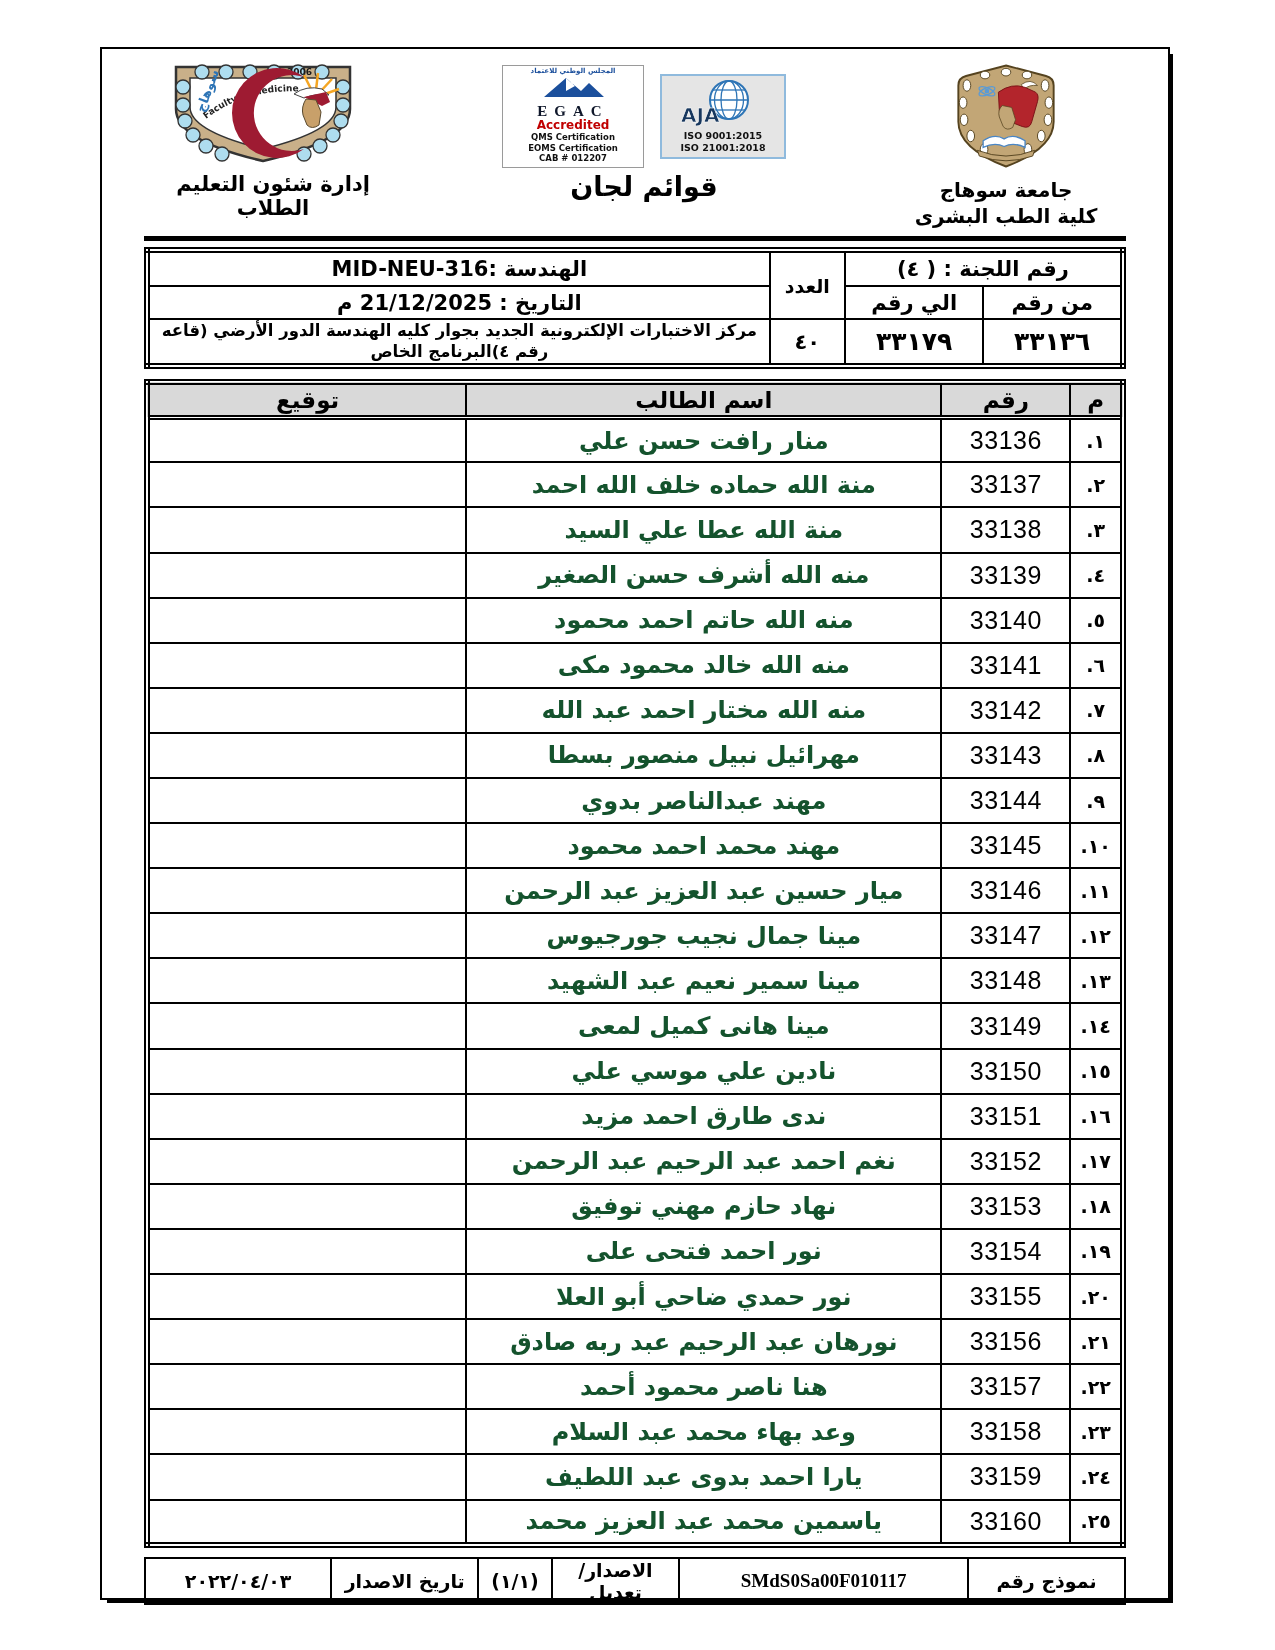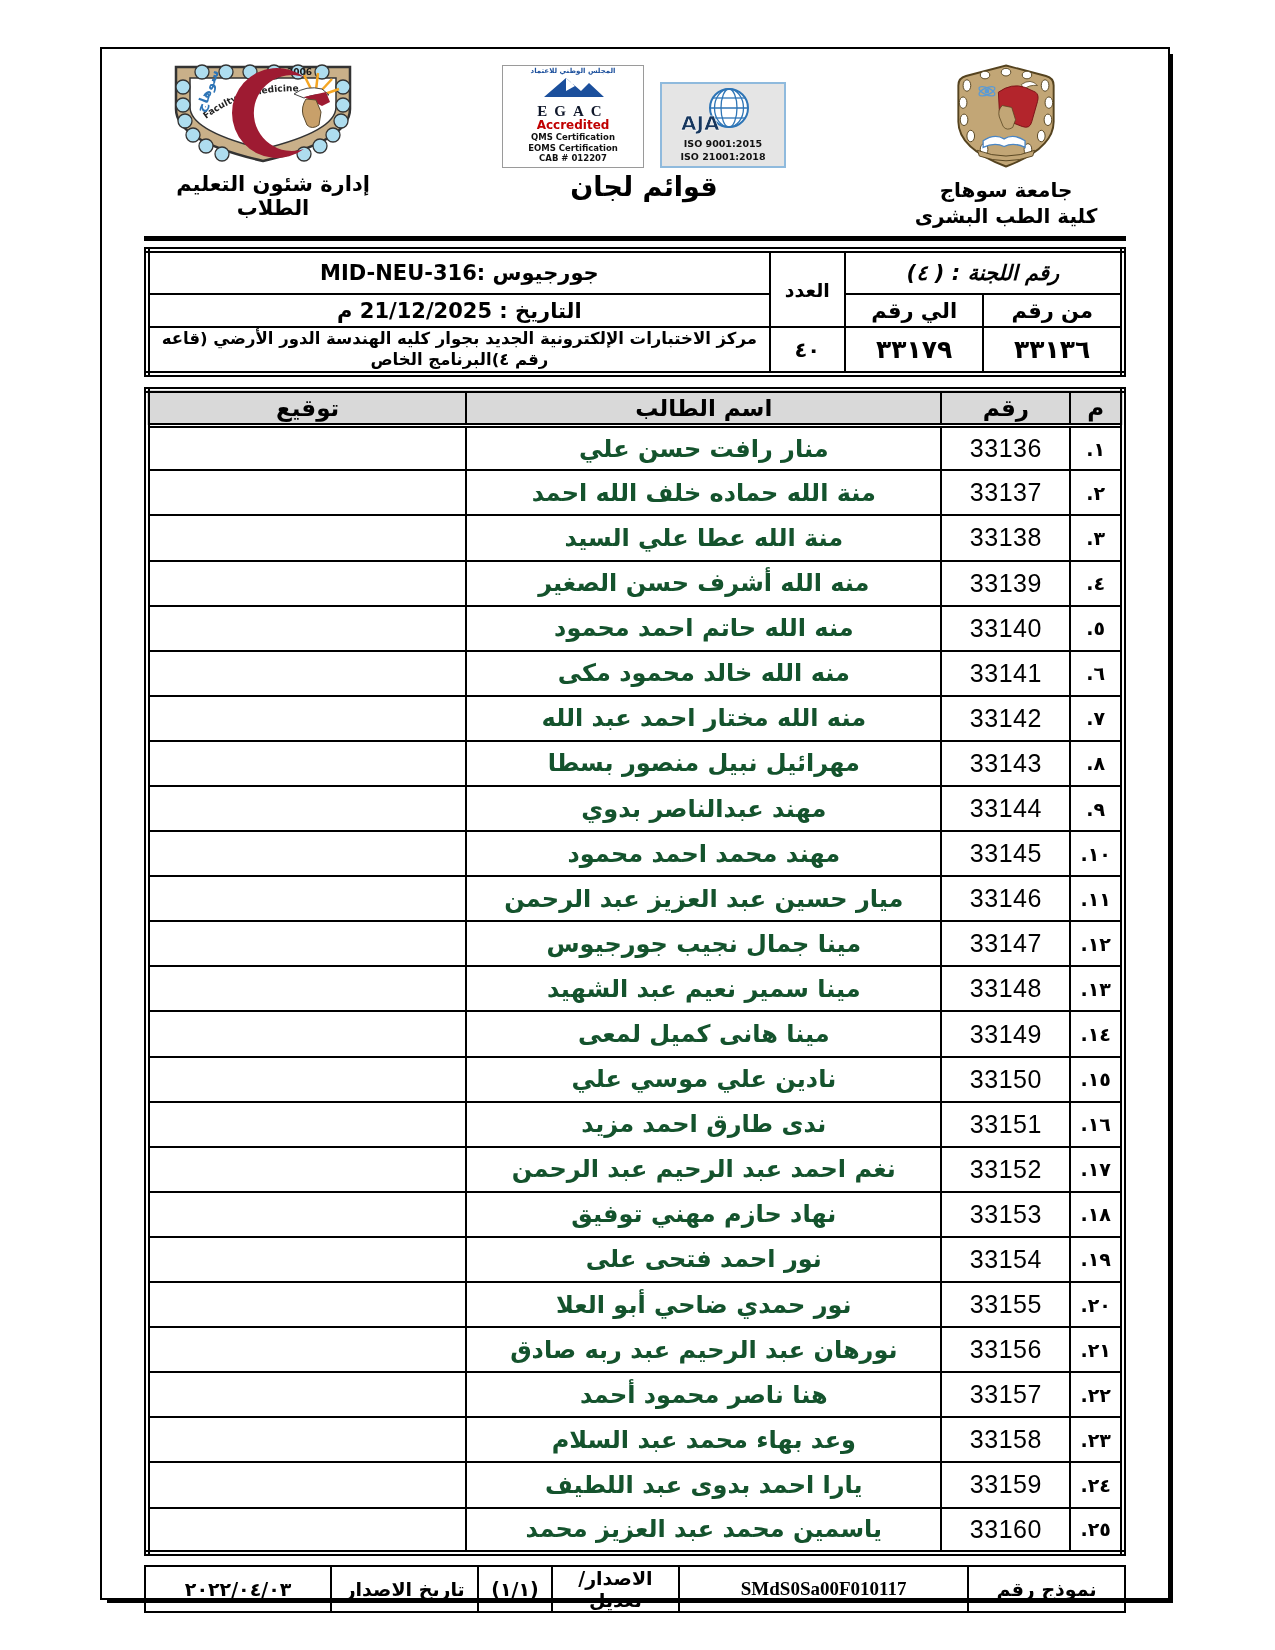--- a/index.html
+++ b/index.html
@@ -16,39 +16,39 @@
 
   
   .hdr { display: flex; align-items: flex-start; }
   .hdr-left  { width: 258px; text-align: center; }
   .hdr-center{ flex: 1; text-align: center; padding-top: 4px; }
   .hdr-right { width: 240px; text-align: center; }
 
   .caption-left { font-size: 21px; font-weight: bold; direction: rtl; margin-top: 1px; }
   .caption-right { font-size: 20px; font-weight: bold; direction: rtl; line-height: 1.3; margin-top: 2px; }
 
-  .certs { display: flex; justify-content: center; align-items: flex-end; gap: 16px; }
+  .certs { display: flex; justify-content: center; align-items: center; gap: 16px; }
   .egac-box { width: 142px; border: 1px solid #9a9a9a; background: #fff; padding: 2px 2px 3px; }
   .egac-arabic { font-size: 7px; font-weight: bold; color: #1b4f9c; direction: rtl; line-height: 1; }
   .egac-name { font-size: 15px; font-weight: bold; color: #0f172a; letter-spacing: 7px; line-height: 1; margin-top: 1px; font-family: Liberation Serif, serif; }
   .egac-accredited { font-size: 12px; font-weight: bold; color: #c00000; line-height: 1.1; }
   .egac-line { font-size: 8.5px; font-weight: bold; color: #111; line-height: 1.25; }
   .aja-box { width: 126px; border: 2px solid #8fbadd; background: #e5e5e5; padding: 2px 2px 3px; }
   .aja-line { font-size: 9.5px; font-weight: bold; color: #111; line-height: 1.3; }
 
   .doc-title { font-size: 27px; font-weight: bold; direction: rtl; margin-top: 3px; }
   .doc-subtitle { font-size: 27px; font-weight: bold; direction: rtl; margin-top: 1px; }
 
   .rule { height: 5px; background: #000; margin-top: 7px; }
 
   
   table { border-collapse: collapse; width: 100%; }
   .info-table { direction: rtl; margin-top: 6px; border: 6px double #000; }
   .info-table td { border: 2px solid #000; text-align: center; font-weight: bold; padding: 1px 4px; }
-  .cell-committee { font-size: 21px; height: 44px; font-style: italic; }
+  .cell-committee { font-size: 21px; height: 36px; }
   .cell-small-h { font-size: 21px; height: 33px; }
   .cell-count-label { font-size: 19px; }
   .cell-course { font-size: 21px; }
   .cell-date { font-size: 21px; }
   .cell-range-value { font-size: 25px; height: 44px; border-radius: 13px; }
   .cell-count-value { font-size: 21px; }
   .cell-location { font-size: 16.5px; line-height: 1.25; padding: 1px 8px; }
   .ltr { direction: ltr; unicode-bidi: embed; }
 
   
@@ -196,21 +196,21 @@
           <col style="width:14.3%">
           <col style="width:14.2%">
           <col style="width:7.7%">
           <col style="width:63.8%">
         </colgroup>
       <tbody>
           <tr>
         <td colspan="2" class="cell-committee">رقم اللجنة : ( ٤)</td>
         <td rowspan="2" class="cell-count-label">العدد</td>
         <td class="cell-course">
-          <span>جورجيوس :</span><span class="ltr">MID-NEU-316</span>
+          <span>الهندسة :</span><span class="ltr">MID-NEU-316</span>
         </td>
       </tr>
       <tr>
         <td class="cell-small-h">من رقم</td>
         <td class="cell-small-h">الي رقم</td>
         <td class="cell-date">
           <span>التاريخ :</span> <span class="ltr">21/12/2025</span> <span>م</span>
         </td>
       </tr>
       <tr>

